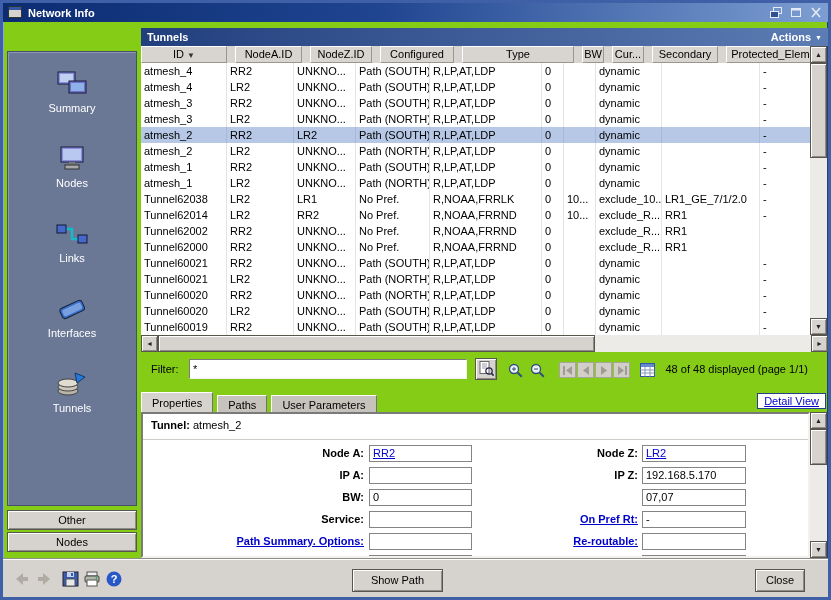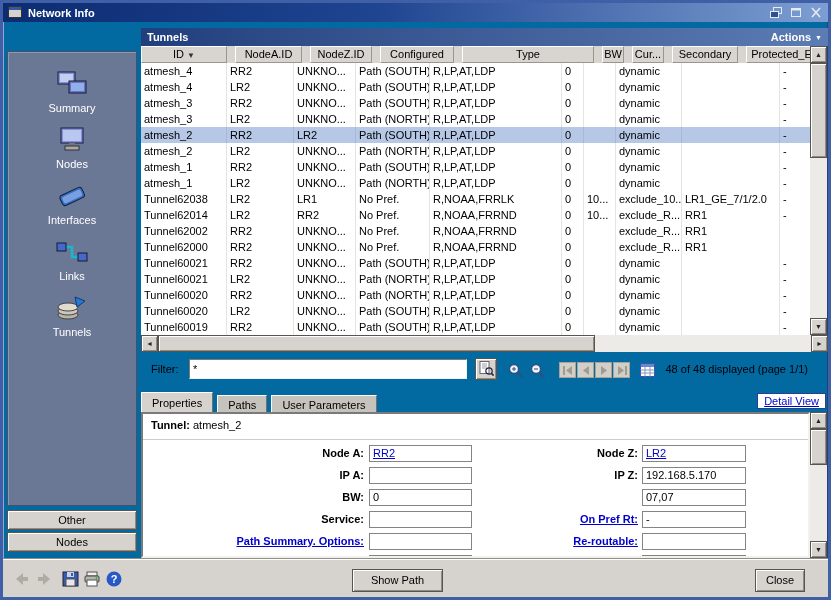--- a/index.html
+++ b/index.html
@@ -1,39 +1,39 @@
 <!DOCTYPE html>
 <html><head>
 <meta charset="utf-8">
 <style>
   * { box-sizing: border-box; margin: 0; padding: 0; }
   html,body { width:831px; height:600px; }
   body { font-family:"Liberation Sans",sans-serif; font-size:11px; color:#000; }
 
-  .window { position:relative; width:831px; height:600px; background:#0369a1;
+  .window { position:relative; width:831px; height:600px; background:#84cc16;
     border:3px solid #3f5fa7; overflow:hidden;
     box-shadow: inset 1px 1px 0 #8fa6d4, inset -1px -1px 0 #22407e; }
 
   
   .titlebar { position:absolute; left:0; top:0; width:825px; height:19px;
     background:linear-gradient(90deg,#0c2c72 0%,#1f4490 45%,#7d9ed2 100%);
     display:flex; align-items:center; padding:0 5px; color:#fff; }
   .titlebar .title { font-weight:bold; margin-left:6px; }
   .tb-controls { margin-left:auto; display:flex; gap:5px; align-items:center; }
   .tb-btn { width:15px; height:13px; display:flex; align-items:center; justify-content:center; cursor:default; }
 
   
   .side-btn { position:absolute; left:4px; width:130px; height:20px;
     background:#d6d3ce; border:1px solid #58554e;
     box-shadow: inset 1px 1px 0 #ffffff, inset -1px -1px 0 #8f8c85;
     text-align:center; line-height:18px; }
   .icon-panel { position:absolute; left:4px; top:48px; width:130px; height:455px;
     background:#6a7896; border:1px solid #45506b;
     box-shadow: inset 1px 1px 0 #8c98b4;
-    display:flex; flex-direction:column; align-items:flex-start; padding-top:16px; gap:8px; }
+    display:flex; flex-direction:column; align-items:flex-start; padding-top:16px; gap:27px; }
   .nav-item { display:flex; flex-direction:column; align-items:center; gap:2px; width:100%; padding:2px 0; }
   .nav-item .lbl { color:#fff; }
 
   
   .panel-header { position:absolute; left:138px; top:25px; width:687px; height:18px;
     background:linear-gradient(90deg,#223f7d,#5c7cb4);
     color:#fff; font-weight:bold; display:flex; align-items:center; padding:0 6px; }
   .panel-header .actions { margin-left:auto; display:flex; align-items:center; gap:4px; }
   .caret { font-size:7px; }
 
@@ -42,21 +42,21 @@
   .hcell { flex:none; height:17px; background:#d8d5d0; text-align:center; line-height:15px;
     border-top:1px solid #fff; border-left:1px solid #fff; border-right:1px solid #9a968e; border-bottom:1px solid #9a968e;
     white-space:nowrap; overflow:hidden; }
   .hcell .sort { font-size:8px; margin-left:3px; color:#333; }
   .tbody { position:absolute; left:138px; top:60px; width:669px; height:272px; background:#fff; overflow:hidden; }
   .trow { display:flex; height:16px; background:#fff; }
   .trow.selected { background:#b6c8e6; }
   .tcell { flex:none; height:16px; line-height:16px; padding-left:3px; white-space:nowrap; overflow:hidden;
     border-right:1px solid #e6e4e0; }
   .trow.selected .tcell { border-right-color:#a7b9d8; }
-  .c0{width:86px}.c1{width:67px}.c2{width:62px}.c3{width:74px}.c4{width:132px}
+  .c0{width:86px}.c1{width:67px}.c2{width:62px}.c3{width:74px}.c4{width:112px}
   .c5{width:22px}.c6{width:32px}.c7{width:66px}.c8{width:98px}.c9{width:45px;border-right:none}
 
   
   .sb-btn { position:absolute; width:17px; height:17px; background:#d6d3ce; border:1px solid #58554e;
     box-shadow: inset 1px 1px 0 #ffffff, inset -1px -1px 0 #8f8c85;
     display:flex; align-items:center; justify-content:center; font-size:7px; color:#222; }
   .sb-track { position:absolute; background:#ecebe7; }
   .sb-thumb { position:absolute; background:#d6d3ce; border:1px solid #58554e;
     box-shadow: inset 1px 1px 0 #ffffff, inset -1px -1px 0 #8f8c85; }
   .vscroll { position:absolute; left:807px; top:43px; width:18px; height:289px; }
@@ -159,34 +159,34 @@
       <span><svg width="32" height="28" viewBox="0 0 32 28">
             <rect x="5" y="2" width="22" height="15" fill="#8890dc" stroke="#1a1a3a"></rect>
             <rect x="7" y="4" width="18" height="11" fill="#b8c8f0"></rect>
             <rect x="13" y="17" width="6" height="3" fill="#777"></rect>
             <rect x="9" y="20" width="14" height="4" fill="#a8a8a8" stroke="#333"></rect>
           </svg></span>
       <span class="lbl">Nodes</span>
     </div>
     <div class="nav-item">
       <span><svg width="32" height="28" viewBox="0 0 32 28">
+            <polyline points="7,9 16,9 16,19 25,19" fill="none" stroke="#18b8c8" stroke-width="2.5"></polyline>
+            <rect x="1" y="5" width="9" height="8" fill="#4668c8" stroke="#101a33"></rect>
+            <rect x="22" y="15" width="9" height="8" fill="#4668c8" stroke="#101a33"></rect>
+          </svg></span>
+      <span class="lbl">Links</span>
+    </div>
+    <div class="nav-item">
+      <span><svg width="32" height="28" viewBox="0 0 32 28">
             <g transform="rotate(-25 16 14)">
               <rect x="4" y="9" width="24" height="11" rx="3" fill="#3a6cc8" stroke="#112233"></rect>
               <rect x="6" y="11" width="20" height="7" rx="2" fill="#78a0e0"></rect>
             </g>
           </svg></span>
       <span class="lbl">Interfaces</span>
-    </div>
-    <div class="nav-item">
-      <span><svg width="32" height="28" viewBox="0 0 32 28">
-            <polyline points="7,9 16,9 16,19 25,19" fill="none" stroke="#18b8c8" stroke-width="2.5"></polyline>
-            <rect x="1" y="5" width="9" height="8" fill="#4668c8" stroke="#101a33"></rect>
-            <rect x="22" y="15" width="9" height="8" fill="#4668c8" stroke="#101a33"></rect>
-          </svg></span>
-      <span class="lbl">Links</span>
     </div>
     <div class="nav-item">
       <span><svg width="32" height="28" viewBox="0 0 32 28">
             <ellipse cx="12" cy="21" rx="10" ry="4" fill="#b8b4a8" stroke="#444"></ellipse>
             <ellipse cx="12" cy="17" rx="10" ry="4" fill="#ccc8bc" stroke="#444"></ellipse>
             <ellipse cx="12" cy="13" rx="10" ry="4" fill="#e0dcd0" stroke="#444"></ellipse>
             <polygon points="19,3 29,7 21,13 20,8" fill="#2878d8" stroke="#123a6a"></polygon>
           </svg></span>
       <span class="lbl">Tunnels</span>
     </div>

